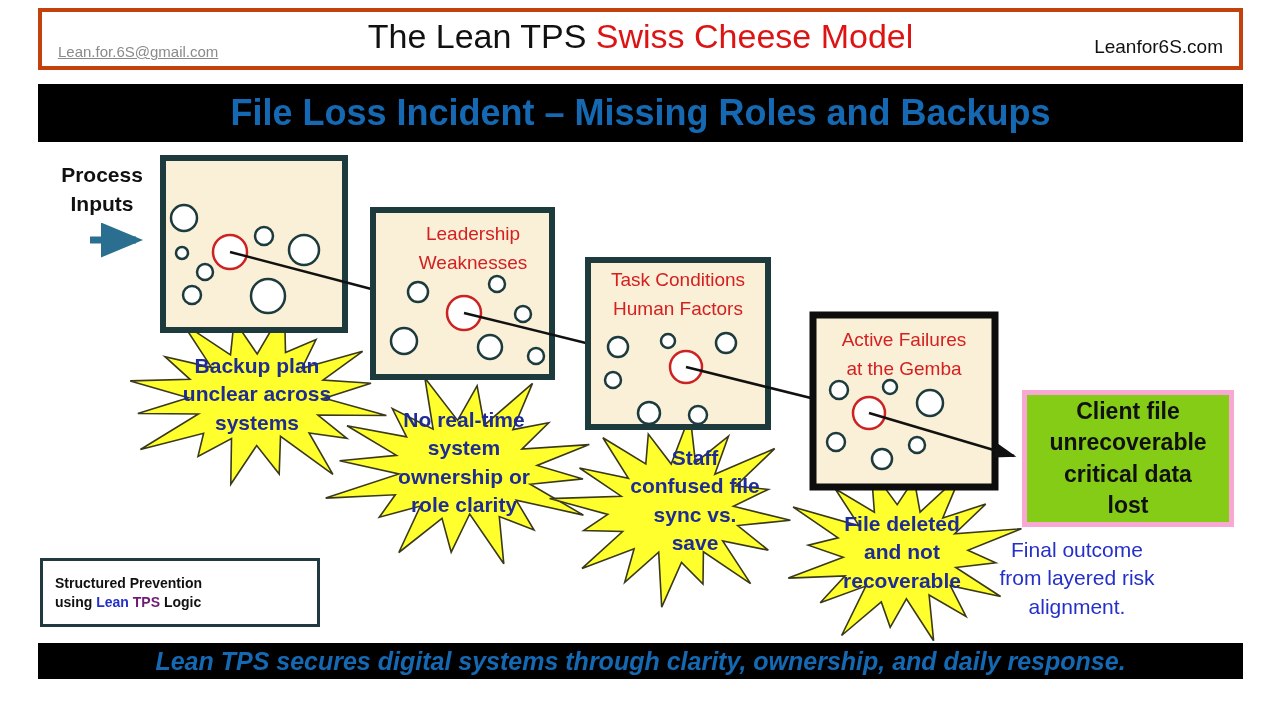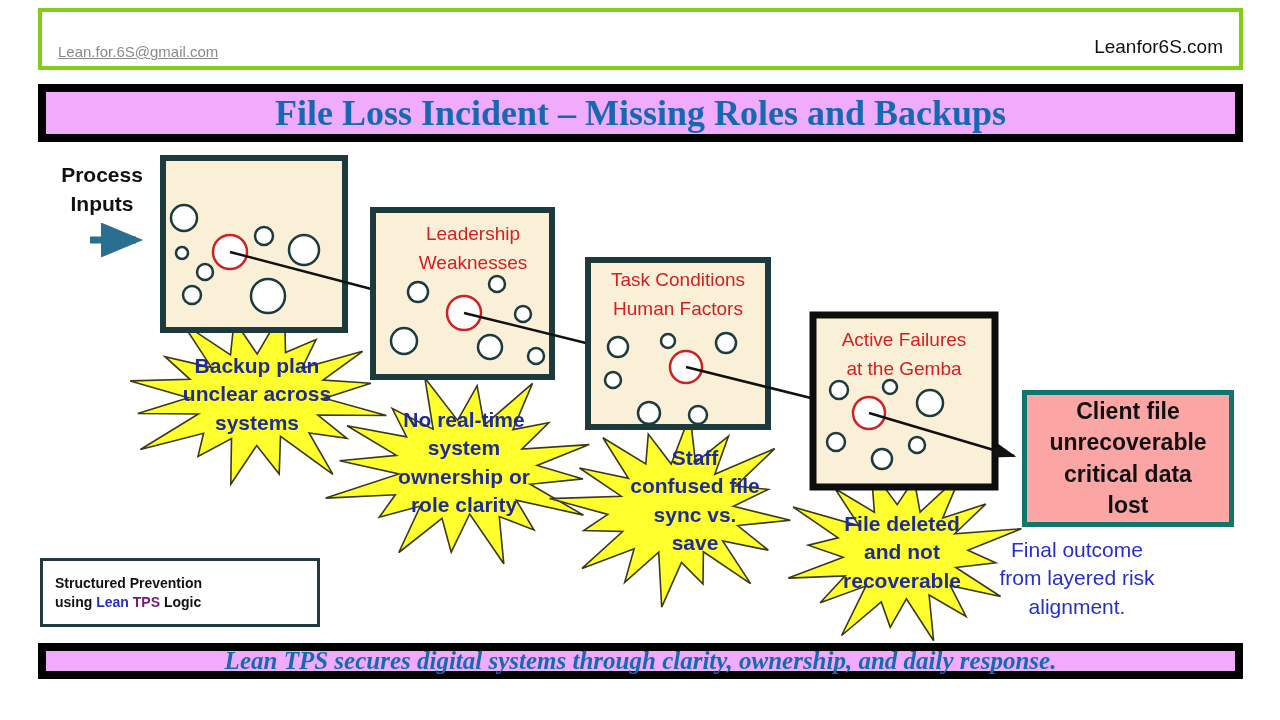--- a/index.html
+++ b/index.html
@@ -11,41 +11,41 @@
     height: 720px;
     background: #ffffff;
     overflow: hidden;
   }
   .layer-svg { position: absolute; left: 0; top: 0; z-index: 1; }
   .txt { position: absolute; z-index: 2; white-space: pre-line; }
 
   
   .header-box {
     position: absolute; left: 38px; top: 8px; width: 1205px; height: 62px;
-    background: #ffffff; border: 4px solid #84cc16; z-index: 2;
+    background: #ffffff; border: 4px solid #c2410c; z-index: 2;
   }
   .header-email {
     position: absolute; left: 16px; bottom: 6px;
     font-size: 15px; color: #8a8a8a; text-decoration: underline; cursor: pointer;
   }
   .header-title {
     position: absolute; left: 0; right: 0; top: 5px; text-align: center;
     font-size: 34px; color: #111111;
   }
   .header-title .red { color: #dd1414; }
   .header-site {
     position: absolute; right: 16px; bottom: 8px;
     font-size: 19px; color: #111111;
   }
 
   
   .banner {
     position: absolute; left: 38px; width: 1205px;
-    background: #f0abfc; border: 8px solid #000000; z-index: 2;
-    display: flex; align-items: center; justify-content: center; font-family: Liberation Serif, serif;
+    background: #000000; border: 8px solid #000000; z-index: 2;
+    display: flex; align-items: center; justify-content: center;
   }
   .banner.title-banner { top: 84px; height: 58px; }
   .banner.title-banner .t {
     font-size: 36px; font-weight: bold; color: #1569b3;
   }
   .banner.footer-banner { top: 643px; height: 36px; }
   .banner.footer-banner .t {
     font-size: 25px; font-weight: bold; font-style: italic; color: #1569b3;
   }
 
@@ -64,21 +64,21 @@
     text-align: center; font-size: 21px; font-weight: bold;
     color: #1f2c94; line-height: 1.35;
   }
   .burst-label.b1 { left: 157px; top: 352px; width: 200px; }
   .burst-label.b2 { left: 364px; top: 406px; width: 200px; }
   .burst-label.b3 { left: 595px; top: 444px; width: 200px; }
   .burst-label.b4 { left: 802px; top: 510px; width: 200px; }
 
   .outcome-box {
     position: absolute; left: 1022px; top: 390px; width: 212px; height: 137px;
-    background: #fca5a5; border: 5px solid #0f766e; z-index: 2;
+    background: #84cc16; border: 5px solid #f9a8d4; z-index: 2;
     display: flex; align-items: center; justify-content: center;
   }
   .outcome-box .t {
     text-align: center; font-size: 23px; font-weight: bold; color: #111111;
     line-height: 1.35; white-space: pre-line;
   }
   .outcome-caption {
     left: 972px; top: 536px; width: 210px; text-align: center;
     font-size: 21px; font-weight: normal; color: #2430c8; line-height: 1.35;
   }
@@ -160,20 +160,21 @@
       <circle cx="836" cy="442" r="9" fill="#ffffff" stroke="#1d3a3d" stroke-width="2.5"></circle>
       <circle cx="917" cy="445" r="8" fill="#ffffff" stroke="#1d3a3d" stroke-width="2.5"></circle>
       <circle cx="882" cy="459" r="10" fill="#ffffff" stroke="#1d3a3d" stroke-width="2.5"></circle>
       <circle cx="869" cy="413" r="16" fill="#ffffff" stroke="#cc2222" stroke-width="2.5"></circle>
     </g>
     <line x1="869" y1="413" x2="1014" y2="456" stroke="#111111" stroke-width="2.5" marker-end="url(#arrowBlack)"></line>
   </svg>
 
   <div class="header-box">
     <a class="header-email">Lean.for.6S@gmail.com</a>
+    <div class="header-title"><span>The Lean TPS </span><span class="red">Swiss Cheese Model</span></div>
     <div class="header-site">Leanfor6S.com</div>
   </div>
 
   <div class="banner title-banner">
     <div class="t">File Loss Incident – Missing Roles and Backups</div>
   </div>
 
   <div class="txt process-label">Process
 Inputs</div>
 

